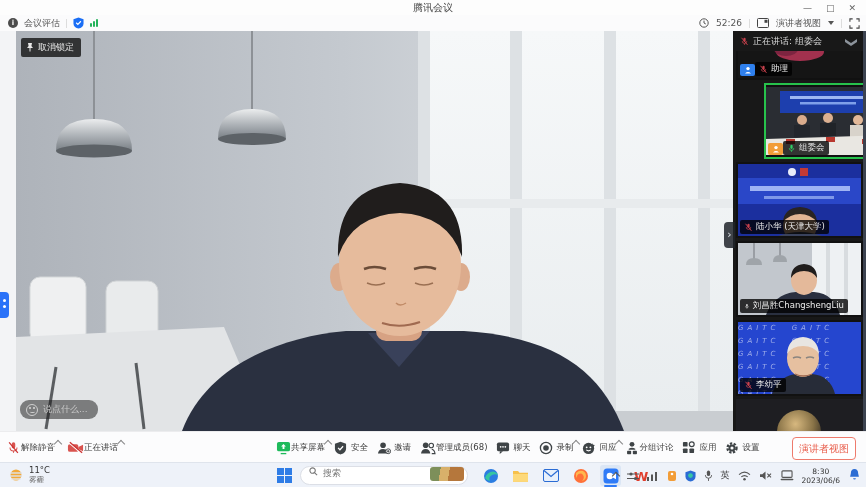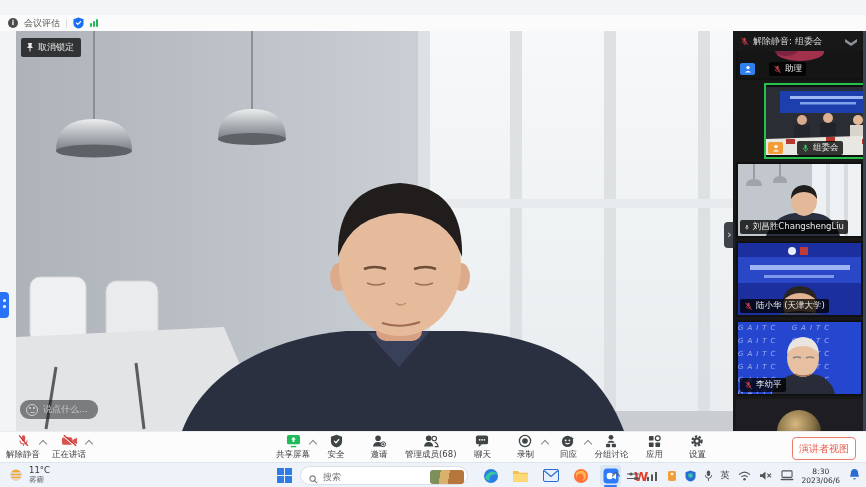--- a/index.html
+++ b/index.html
@@ -37,81 +37,107 @@
   
   .sidebar{position:absolute;left:733px;top:31px;width:133px;height:400px;background:#181818;overflow:hidden;}
   .sb-scroll{position:absolute;right:0;top:0;width:3px;height:400px;background:#3c4350;}
   .sb-header{position:absolute;left:7px;top:4px;display:flex;align-items:center;gap:4px;color:#d8d8d8;font-size:9px;white-space:nowrap;}
   .corner-logo{position:absolute;right:8px;top:5px;width:14px;height:13px;}
   .tiles{position:absolute;left:3px;top:20px;width:127px;}
   .tile{position:relative;width:123px;height:72px;background:#111;margin-bottom:3px;overflow:hidden;border:2px solid transparent;}
   .tile.cut{height:27px;border-top:none;}
   .tile.active{border-color:#27c24c;margin-left:28px;}
   .tile svg.fill{position:absolute;left:0;top:0;width:100%;height:100%;}
-  .tile-label-row{position:absolute;left:2px;bottom:2px;display:flex;gap:14px;align-items:center;z-index:3;}
+  .tile-label-row{position:absolute;left:2px;bottom:2px;display:flex;gap:0;align-items:flex-end;z-index:3;}
   .role-chip{width:15px;height:12px;border-radius:2px;display:flex;align-items:center;justify-content:center;}
   .role-blue{background:#2f80ed;} .role-orange{background:#f29d38;}
   .name-chip{background:rgba(0,0,0,.78);border-radius:2px;padding:1px 4px;display:flex;align-items:center;gap:3px;
              color:#ececec;font-size:8.5px;max-width:100px;white-space:nowrap;overflow:hidden;}
   .gaitc-bg{position:absolute;left:0;top:0;width:100%;height:100%;color:rgba(255,255,255,.55);font-size:7px;
             font-style:italic;letter-spacing:4px;line-height:13px;overflow:hidden;word-spacing:6px;}
   .avatar-circle{position:absolute;left:39px;top:9px;width:44px;height:44px;border-radius:50%;
        background:radial-gradient(circle at 42% 32%,#d7b87f,#8a7448 45%,#4a3f2c 70%,#23201a 92%);}
   
   .toolbar{position:absolute;left:0;top:431px;width:866px;height:31px;background:#fcfcfd;border-top:1px solid #ececee;box-sizing:border-box;}
   .tb-left{position:absolute;left:6px;top:0;height:31px;display:flex;gap:12px;}
   .tb-center{position:absolute;left:276px;top:0;height:31px;display:flex;gap:9px;}
-  .titem{display:flex;flex-direction:column;align-items:center;justify-content:center;min-width:34px;cursor:default;position:relative;}
+  .titem{display:flex;align-items:center;justify-content:space-between;min-width:34px;cursor:default;position:relative;}
   .titem .ico{height:14px;display:flex;align-items:center;justify-content:center;}
   .titem .lbl{font-size:8.5px;color:#3c3c3c;margin-top:1px;white-space:nowrap;}
   .titem .cornercaret{position:absolute;right:-6px;top:6px;}
   .leave-btn{position:absolute;right:10px;top:5px;width:62px;height:21px;border:1px solid #ee7b6d;border-radius:4px;
              color:#e85c4a;font-size:10px;background:#fff;display:flex;align-items:center;justify-content:center;}
   
   .taskbar{position:absolute;left:0;top:462px;width:866px;height:39px;background:#eef2f9;border-top:1px solid #dfe4ec;box-sizing:border-box;}
   .tk-weather{position:absolute;left:8px;top:2px;display:flex;align-items:center;gap:5px;}
   .tk-weather .t1{font-size:8.5px;color:#333;line-height:10px;}
   .tk-weather .t2{font-size:7.5px;color:#666;line-height:9px;}
   .tk-start{position:absolute;left:277px;top:5px;width:15px;height:15px;display:grid;grid-template-columns:7px 7px;grid-gap:1px;}
   .tk-start i{background:#2e7ce6;width:7px;height:7px;display:block;}
   .tk-search{position:absolute;left:300px;top:3px;width:168px;height:19px;background:#fff;border:1px solid #dcdfe6;border-radius:10px;
-             display:flex;align-items:flex-end;padding:9px 3px 0 8px;box-sizing:border-box;gap:5px;}
+             display:flex;align-items:flex-start;padding:0 3px 0 8px;box-sizing:border-box;gap:5px;}
   .tk-search .ph{font-size:9px;color:#777;flex:1;}
   .tk-search .thumb{width:34px;height:14px;border-radius:3px;background:linear-gradient(100deg,#7d8f5a 0 30%,#d8b06a 30% 55%,#b5773c 55% 100%);}
   .tk-icons{position:absolute;left:480px;top:2px;display:flex;gap:9px;align-items:center;height:21px;}
   .tk-appicon{width:21px;height:21px;display:flex;align-items:center;justify-content:center;position:relative;border-radius:3px;}
   .tk-appicon.active{background:#dbe6f5;}
   .tk-appicon.active:after{content:"";position:absolute;bottom:-1px;left:4px;width:13px;height:2px;background:#2f7bf7;border-radius:1px;}
   .tk-tray{position:absolute;right:26px;top:0;height:25px;display:flex;align-items:center;gap:8px;color:#444;}
   .tk-time{font-size:7.5px;color:#333;text-align:center;line-height:9px;}
   .tk-ime{font-size:9px;color:#333;}
   .bell{position:absolute;right:6px;top:5px;}
   
   .mic8{width:9px;height:9px;}
 </style>
 </head>
 <body>
 
 <div class="root">
 
+  <div class="titlebar">
+    <div class="win-title">腾讯会议</div>
+    <div class="win-controls">
+      <span>—</span>
+      <span>□</span>
+      <span>✕</span>
+    </div>
+  </div>
 
   <div class="appbar">
     <div class="appbar-left">
       <span class="icon-circle-i">i</span>
       <span>会议评估</span>
       <span class="vdiv"></span>
       <svg width="11" height="12" viewBox="0 0 12 13">
         <path d="M6 .5 L11.5 2.5 V7 c0 3.2-2.6 5-5.5 5.6 C3.1 12 .5 10.2 .5 7 V2.5 Z" fill="#1a6ef5"></path>
         <path d="M3.5 6.2 L5.3 8 L8.6 4.6" stroke="#fff" stroke-width="1.3" fill="none"></path>
       </svg>
       <span class="sigbars">
         <i style="height:4px"></i>
           <i style="height:6px"></i>
           <i style="height:8px"></i>
       </span>
+    </div>
+    <div class="appbar-right">
+      <svg width="10" height="10" viewBox="0 0 10 10">
+        <circle cx="5" cy="5" r="4.2" fill="none" stroke="#555" stroke-width="1"></circle>
+        <path d="M5 2.6 V5 L6.8 6" stroke="#555" stroke-width="1" fill="none"></path>
+      </svg>
+      <span>52:26</span>
+      <span class="vdiv"></span>
+      <svg width="12" height="10" viewBox="0 0 12 10">
+        <rect x="0.5" y="0.5" width="11" height="9" rx="1" fill="none" stroke="#444"></rect>
+        <rect x="7.5" y="1.8" width="3" height="3" fill="#444"></rect>
+      </svg>
+      <span>演讲者视图</span>
+      <span class="caret-down"></span>
+      <span class="vdiv"></span>
+      <svg width="11" height="11" viewBox="0 0 12 12">
+        <path d="M1 4 V1 H4 M8 1 H11 V4 M11 8 V11 H8 M4 11 H1 V8" fill="none" stroke="#444" stroke-width="1.2"></path>
+      </svg>
     </div>
   </div>
 
   <div class="video-area">
     <svg class="scene" width="723" height="400" viewBox="0 0 723 400" preserveAspectRatio="none">
       <defs>
         <linearGradient id="wall" x1="0" y1="0" x2="1" y2="0">
           <stop offset="0" stop-color="#aeb3ba"></stop>
             <stop offset="0.45" stop-color="#c4c9cf"></stop>
             <stop offset="1" stop-color="#e6e9eb"></stop>
@@ -180,21 +206,21 @@
   <div class="expand-btn">›</div>
 
   <div class="sidebar">
     <div class="sb-header">
       <svg class="mic8" viewBox="0 0 12 12">
         <rect x="4.5" y="1" width="3" height="5.5" rx="1.5" fill="#c6414c"></rect>
         <path d="M3 5.5 a3 3 0 0 0 6 0" stroke="#c6414c" fill="none"></path>
         <line x1="6" y1="8.5" x2="6" y2="10.5" stroke="#c6414c"></line>
         <line x1="2" y1="1" x2="10" y2="10.5" stroke="#c6414c" stroke-width="1.3"></line>
       </svg>
-      <span>解除静音: 组委会</span>
+      <span>正在讲话: 组委会</span>
     </div>
     <svg class="corner-logo" viewBox="0 0 14 13">
       <path d="M1 3 L7 7 L13 3 L13 6 L7 10 L1 6 Z" fill="#8c939b"></path>
     </svg>
 
     <div class="tiles">
 
       <div class="tile cut">
         <svg class="fill" viewBox="0 0 123 27">
           <rect width="123" height="27" fill="#151515"></rect>
@@ -249,20 +275,44 @@
               <path d="M3 5.5 a3 3 0 0 0 6 0" stroke="#2fd064" fill="none"></path>
               <line x1="6" y1="8.5" x2="6" y2="10.5" stroke="#2fd064"></line>
             </svg>
             <span>组委会</span>
           </span>
         </div>
       </div>
 
       <div class="tile">
         <svg class="fill" viewBox="0 0 123 72">
+          <rect width="123" height="72" fill="#1b2f9e"></rect>
+          <rect x="0" y="14" width="123" height="26" fill="#2a47c8"></rect>
+          <circle cx="54" cy="8" r="4" fill="#e8ecf9"></circle>
+            <rect x="62" y="4" width="8" height="8" fill="#c23a35"></rect>
+          <rect x="12" y="22" width="100" height="5" fill="#9fb4f4"></rect>
+          <rect x="26" y="32" width="70" height="3" fill="#7e97e8"></rect>
+          <ellipse cx="62" cy="62" rx="17" ry="16" fill="#e2b494"></ellipse>
+          <path d="M45,58 Q46,44 62,43 Q78,44 79,58 Q72,50 62,50 Q52,50 45,58 Z" fill="#2a2423"></path>
+          <path d="M40,72 Q62,64 84,72 Z" fill="#3a425c"></path>
+        </svg>
+        <div class="tile-label-row">
+          <span class="name-chip">
+            <svg class="mic8" viewBox="0 0 12 12">
+              <rect x="4.5" y="1" width="3" height="5.5" rx="1.5" fill="#c6414c"></rect>
+              <path d="M3 5.5 a3 3 0 0 0 6 0" stroke="#c6414c" fill="none"></path>
+              <line x1="2" y1="1" x2="10" y2="10.5" stroke="#c6414c" stroke-width="1.3"></line>
+            </svg>
+            <span>陆小华 (天津大学)</span>
+          </span>
+        </div>
+      </div>
+
+      <div class="tile">
+        <svg class="fill" viewBox="0 0 123 72">
           <rect width="123" height="72" fill="#c2c7cd"></rect>
           <rect x="74" y="0" width="49" height="72" fill="#eef1f3"></rect>
           <rect x="88" y="0" width="4" height="72" fill="#d8dcdf"></rect>
           <rect x="106" y="0" width="4" height="72" fill="#d8dcdf"></rect>
           <line x1="16" y1="0" x2="16" y2="16" stroke="#8d9196" stroke-width="1.5"></line>
           <path d="M8,22 Q8,15 16,15 Q24,15 24,22 Z" fill="#9fa4a9"></path>
           <line x1="42" y1="0" x2="42" y2="13" stroke="#8d9196" stroke-width="1.5"></line>
           <path d="M35,19 Q35,12 42,12 Q49,12 49,19 Z" fill="#9fa4a9"></path>
           <path d="M28,72 C34,56 46,50 58,49 L76,49 C90,50 98,58 102,72 Z" fill="#2a3040"></path>
           <ellipse cx="66" cy="37" rx="13" ry="15" fill="#e4b99a"></ellipse>
@@ -275,44 +325,20 @@
               <path d="M3 5.5 a3 3 0 0 0 6 0" stroke="#eaeaea" fill="none"></path>
               <line x1="6" y1="8.5" x2="6" y2="10.5" stroke="#eaeaea"></line>
             </svg>
             <span>刘昌胜ChangshengLiu</span>
           </span>
         </div>
       </div>
 
       <div class="tile">
         <svg class="fill" viewBox="0 0 123 72">
-          <rect width="123" height="72" fill="#1b2f9e"></rect>
-          <rect x="0" y="14" width="123" height="26" fill="#2a47c8"></rect>
-          <circle cx="54" cy="8" r="4" fill="#e8ecf9"></circle>
-            <rect x="62" y="4" width="8" height="8" fill="#c23a35"></rect>
-          <rect x="12" y="22" width="100" height="5" fill="#9fb4f4"></rect>
-          <rect x="26" y="32" width="70" height="3" fill="#7e97e8"></rect>
-          <ellipse cx="62" cy="62" rx="17" ry="16" fill="#e2b494"></ellipse>
-          <path d="M45,58 Q46,44 62,43 Q78,44 79,58 Q72,50 62,50 Q52,50 45,58 Z" fill="#2a2423"></path>
-          <path d="M40,72 Q62,64 84,72 Z" fill="#3a425c"></path>
-        </svg>
-        <div class="tile-label-row">
-          <span class="name-chip">
-            <svg class="mic8" viewBox="0 0 12 12">
-              <rect x="4.5" y="1" width="3" height="5.5" rx="1.5" fill="#c6414c"></rect>
-              <path d="M3 5.5 a3 3 0 0 0 6 0" stroke="#c6414c" fill="none"></path>
-              <line x1="2" y1="1" x2="10" y2="10.5" stroke="#c6414c" stroke-width="1.3"></line>
-            </svg>
-            <span>陆小华 (天津大学)</span>
-          </span>
-        </div>
-      </div>
-
-      <div class="tile">
-        <svg class="fill" viewBox="0 0 123 72">
           <rect width="123" height="72" fill="#2546cf"></rect>
         </svg>
         <div class="gaitc-bg">GAITC GAITC GAITC GAITC GAITC GAITC GAITC GAITC GAITC GAITC GAITC GAITC GAITC GAITC GAITC GAITC GAITC GAITC GAITC GAITC</div>
         <svg class="fill" viewBox="0 0 123 72" style="z-index:2">
           <path d="M34,72 C38,58 50,53 58,52 L74,52 C86,53 94,60 97,72 Z" fill="#272c38"></path>
           <ellipse cx="65" cy="36" rx="16" ry="19" fill="#e6c0a0"></ellipse>
           <path d="M49,32 Q50,16 65,15 Q80,16 81,32 Q76,24 65,24 Q54,24 49,32 Z" fill="#e8e5e1"></path>
           <path d="M55,36 Q59,34 63,36 M68,36 Q72,34 76,36" stroke="#8a8580" stroke-width="1.5" fill="none"></path>
           <path d="M57,52 Q65,56 74,52" stroke="#a06a50" stroke-width="1.3" fill="none"></path>
         </svg>

